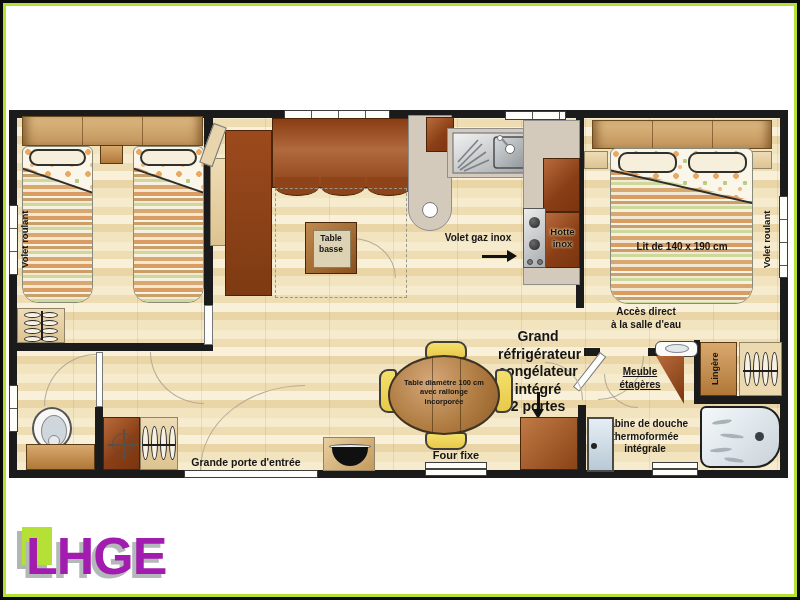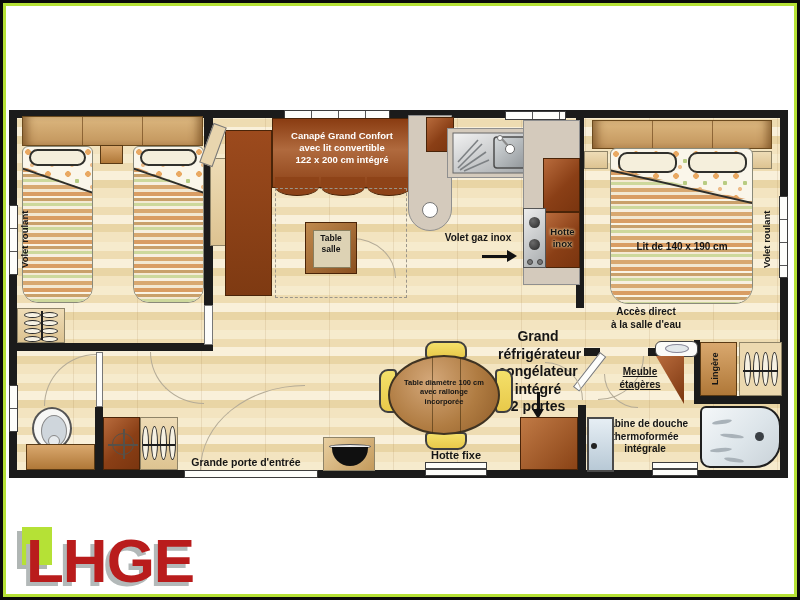--- a/index.html
+++ b/index.html
@@ -80,21 +80,21 @@
 
   .toilet{background:#f7f7f5;border:2px solid #555;border-radius:50%;box-sizing:border-box;}
   .toilet-in{position:absolute;background:#cfd6dc;border:1.5px solid #888;border-radius:50%;}
 
   .shower{background:linear-gradient(135deg,#f4f7f9 0%,#dde5ea 55%,#c9d2d8 100%);
     border:2px solid #1f1f1f;border-radius:6px 20px 26px 10px;box-sizing:border-box;}
   .wave{position:absolute;height:4px;background:#a9b2b9;border-radius:50%;}
   .shower-door{background:linear-gradient(180deg,#e6eef4,#b8c9d6);border:2px solid #4a4a4a;box-sizing:border-box;}
 
   .logo-square{background:#b5e136;box-shadow:-5px 4px 0 0 #b0b6b4;}
-  .logo-text{font-weight:bold;font-size:62px;letter-spacing:-1px;color:#b91c1c;
+  .logo-text{font-weight:bold;font-size:52px;letter-spacing:-1px;color:#a21caf;
     text-shadow:-4px 4px 0 #b3b9b9;line-height:1;}
 </style>
 </head>
 <body>
 
 <div class="page">
 
   <div class="abs plan-floor" style="left:9px;top:110px;width:779px;height:368px;"></div>
   <div class="abs wall" style="left:9px;top:110px;width:779px;height:8px;"></div>
   <div class="abs wall" style="left:9px;top:470px;width:779px;height:8px;"></div>
@@ -168,30 +168,27 @@
 
   <div class="abs tan-unit" style="left:210px;top:158px;width:19px;height:88px;"></div>
   <div class="abs wood-dark" style="left:225px;top:130px;width:47px;height:166px;background:linear-gradient(180deg,#9c4a1d,#7e3a12);"></div>
   <div class="abs leaf" style="left:206px;top:124px;width:14px;height:42px;transform:rotate(20deg);background:#e8d5ae;"></div>
 
   <div class="abs couch" style="left:272px;top:118px;width:140px;height:70px;">
     <div class="scallop" style="left:2px;top:58px;width:44px;height:18px;"></div>
     <div class="scallop" style="left:48px;top:58px;width:44px;height:18px;"></div>
     <div class="scallop" style="left:94px;top:58px;width:44px;height:18px;"></div>
   </div>
-  <div class="abs lbl lbl-white" style="left:268px;top:130px;width:148px;font-size:9.5px;">Canapé Grand Confort
-avec lit convertible
-122 x 200 cm intégré</div>
   <div class="abs dotted" style="left:275px;top:188px;width:132px;height:110px;"></div>
 
   <div class="abs wood-dark" style="left:305px;top:222px;width:52px;height:52px;background:linear-gradient(135deg,#c08a4e,#8a5020);">
     <div class="abs" style="left:7px;top:7px;width:38px;height:38px;background:#ddd2b4;border:1px solid #8a8060;box-sizing:border-box;"></div>
   </div>
   <div class="abs lbl" style="left:305px;top:233px;width:52px;font-size:8.5px;">Table
-salle</div>
+basse</div>
 
   <div class="abs counter" style="left:408px;top:115px;width:44px;height:116px;border-radius:0 0 22px 22px;">
     <div class="abs" style="left:13px;top:86px;width:16px;height:16px;background:#fff;border:1px solid #777;border-radius:50%;box-sizing:border-box;"></div>
   </div>
   <div class="abs wood-dark" style="left:426px;top:117px;width:28px;height:35px;"></div>
   <div class="abs counter" style="left:447px;top:128px;width:93px;height:50px;"></div>
   <svg class="abs" style="left:452px;top:132px;" width="84" height="42" viewBox="0 0 84 42">
     <defs>
       <linearGradient id="steel" x1="0" y1="0" x2="1" y2="1">
         <stop offset="0" stop-color="#f2f2f2"></stop>
@@ -240,21 +237,21 @@
   <div class="abs chair" style="left:425px;top:432px;width:42px;height:18px;border-radius:4px 4px 9px 9px;"></div>
   <div class="abs chair" style="left:379px;top:369px;width:18px;height:44px;border-radius:9px 4px 4px 9px;"></div>
   <div class="abs chair" style="left:495px;top:369px;width:18px;height:44px;border-radius:4px 9px 9px 4px;"></div>
   <div class="abs table-oval" style="left:388px;top:355px;width:112px;height:80px;">
     <div class="abs" style="left:42px;top:0;width:1px;height:100%;background:rgba(60,40,10,0.55);"></div>
     <div class="abs" style="left:70px;top:0;width:1px;height:100%;background:rgba(60,40,10,0.55);"></div>
   </div>
   <div class="abs lbl" style="left:394px;top:378px;width:100px;font-size:7.5px;">Table diamètre 100 cm
 avec rallonge
 incorporée</div>
-  <div class="abs lbl" style="left:424px;top:449px;width:64px;font-size:11px;">Hotte fixe</div>
+  <div class="abs lbl" style="left:424px;top:449px;width:64px;font-size:11px;">Four fixe</div>
 
   <div class="abs tan-unit" style="left:323px;top:437px;width:52px;height:34px;background:linear-gradient(135deg,#e8cfa0,#c49a5c);">
     <div class="abs" style="left:5px;top:6px;width:42px;height:5px;background:#ececec;border:1px solid #555;border-radius:50%;box-sizing:border-box;"></div>
     <div class="abs" style="left:8px;top:9px;width:36px;height:19px;background:#101010;border-radius:0 0 19px 19px;"></div>
   </div>
 
   <div class="abs headboard" style="left:592px;top:120px;width:180px;height:29px;"></div>
   <div class="abs tan-unit" style="left:584px;top:151px;width:24px;height:18px;"></div>
   <div class="abs tan-unit" style="left:748px;top:151px;width:24px;height:18px;"></div>
   <div class="abs bed" style="left:610px;top:148px;width:143px;height:156px;border-radius:6px 6px 18px 18px;">

